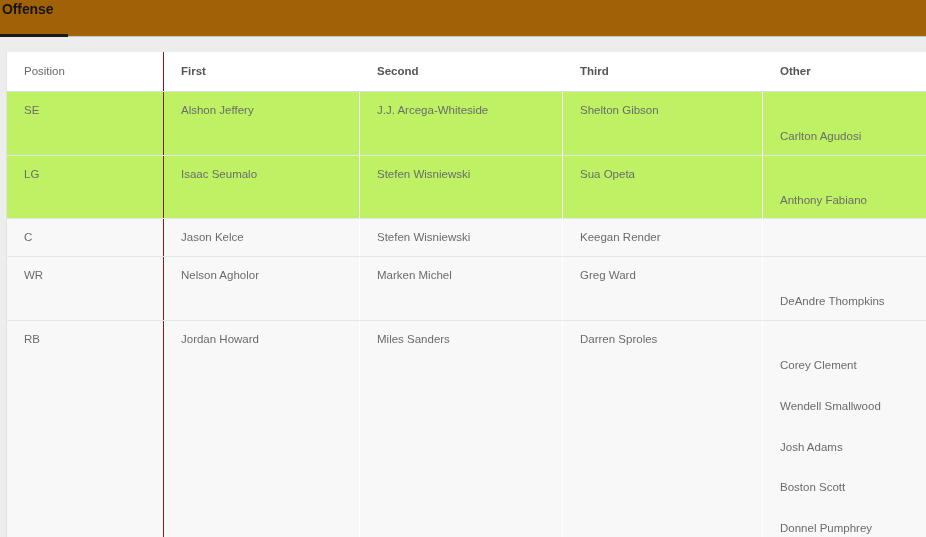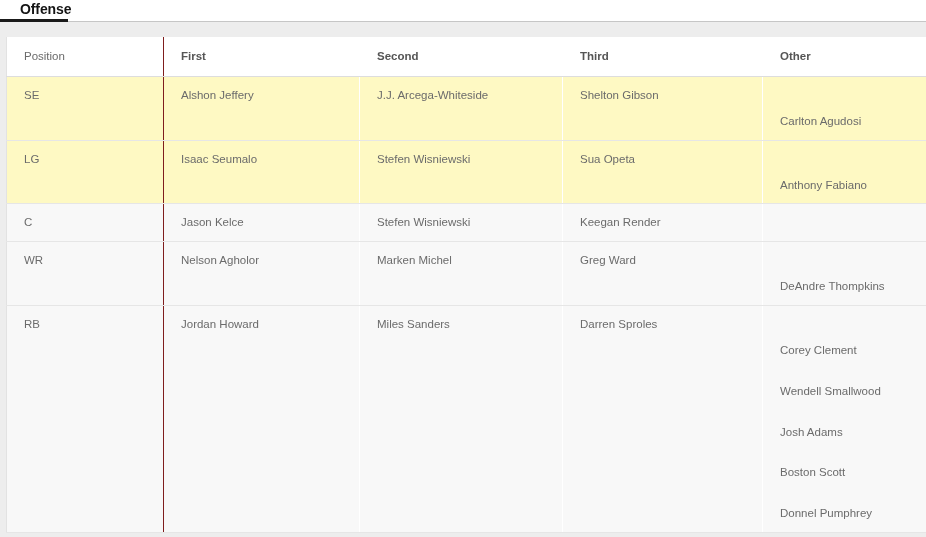--- a/index.html
+++ b/index.html
@@ -11,24 +11,24 @@
     height: 537px;
     overflow: hidden;
     background: #ededed;
     font-family: "Liberation Sans", sans-serif;
     -webkit-font-smoothing: antialiased;
   }
 
   
   .tabstrip {
     position: relative;
-    height: 22px;
-    padding-left: 20px;
+    height: 37px;
+    padding-left: 2px;
     box-sizing: border-box;
-    background: #ffffff;
+    background: #a16207;
   }
   .tabstrip:after {
     content: "";
     position: absolute;
     left: 0;
     right: 0;
     bottom: 0;
     height: 1px;
     background: #c6c6c6;
   }
@@ -104,21 +104,21 @@
   
   table.depth th.col-pos,
   table.depth td.col-pos {
     border-right: 1px solid #7f1d1d;
   }
 
   table.depth tbody tr.stripe > td {
     background: #f8f8f8;
   }
   table.depth tbody tr.plain > td {
-    background: #fef9c3;
+    background: #bef264;
   }
 
   table.depth td.cell-empty { color: transparent; }
 
   .stack-line { display: block; margin-top: 26px; }
 </style>
 </head>
 <body>
 
 <div class="tabstrip">

